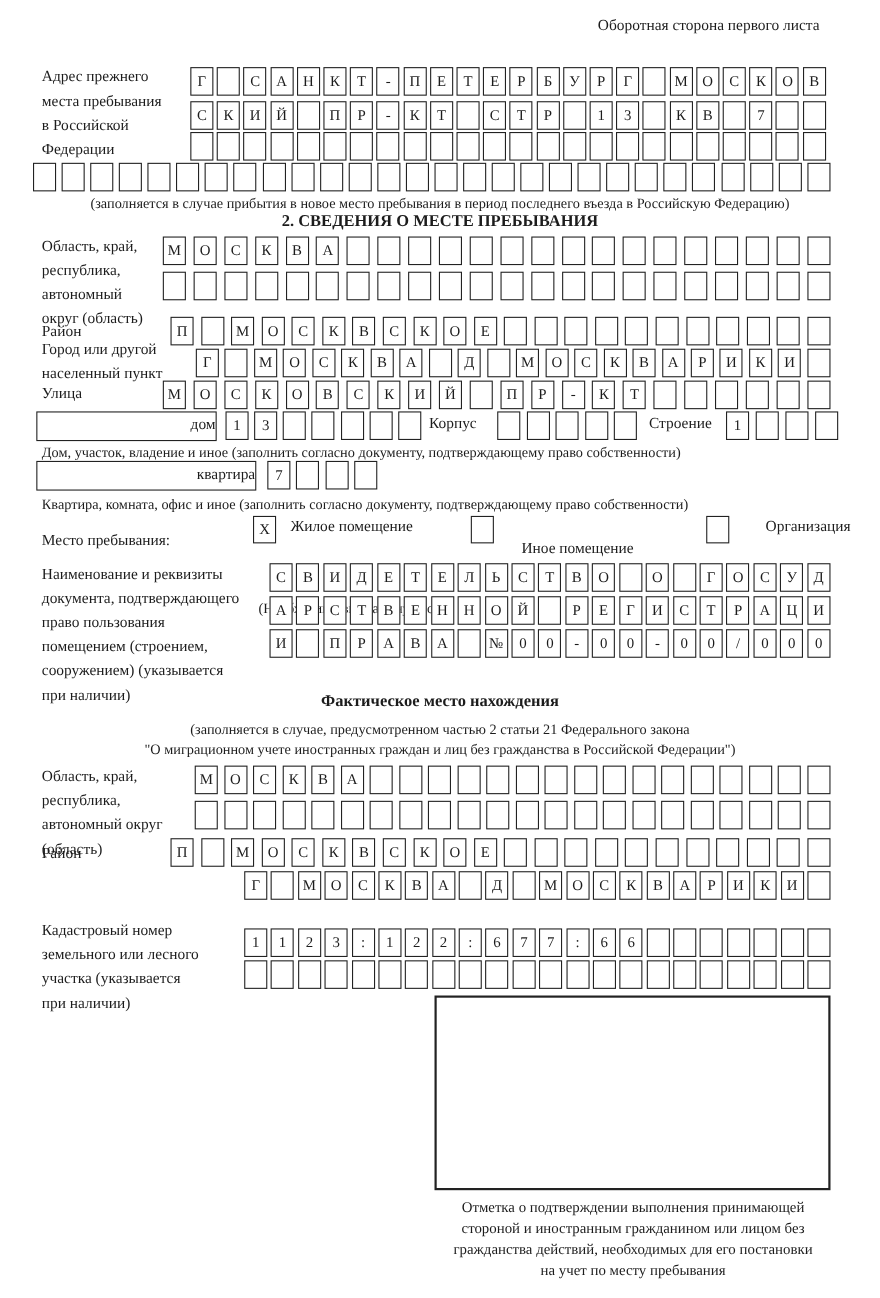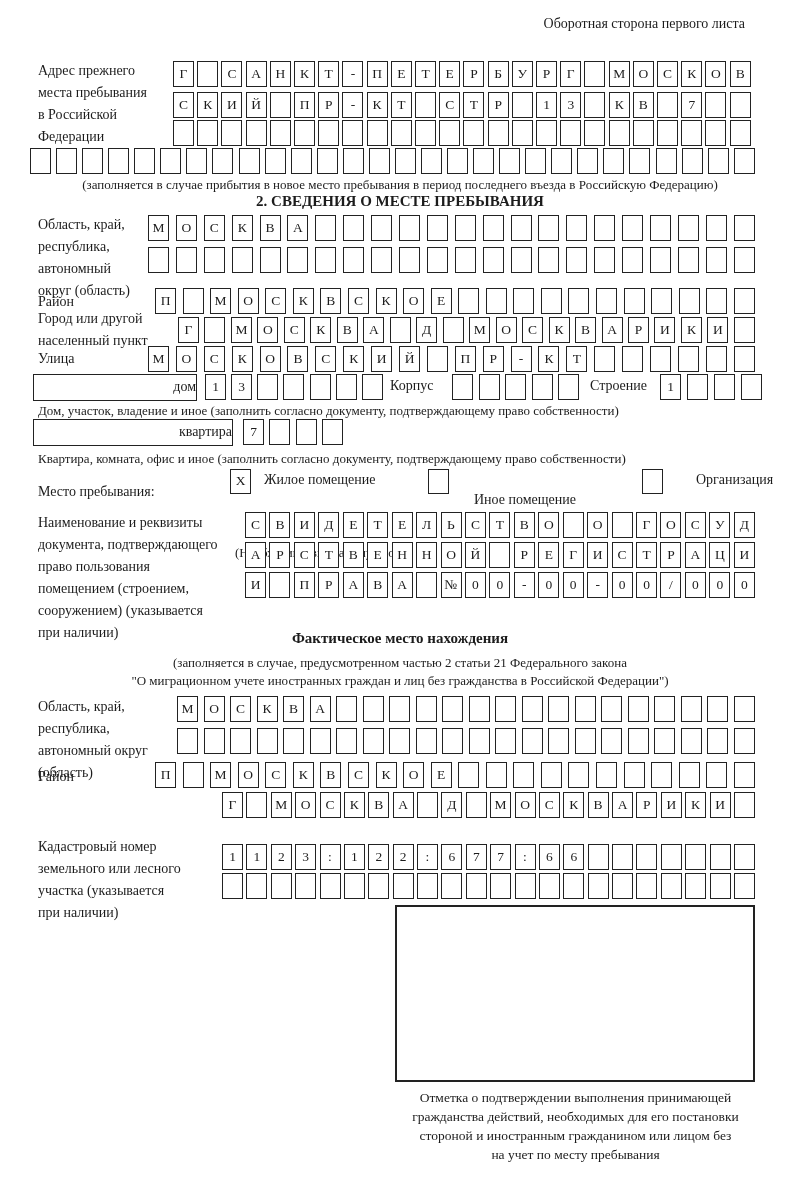--- a/index.html
+++ b/index.html
@@ -568,18 +568,18 @@
       <span class="cbox"></span>
       <span class="cbox"></span>
       <span class="cbox"></span>
       <span class="cbox"></span>
       <span class="cbox"></span>
     </div>
 
   <div class="stampbox" style="left:395px;top:905px;width:360px;height:177px;"></div>
   <div class="abs center stampnote" style="left:378px;top:1088px;width:395px;">
       <div>Отметка о подтверждении выполнения принимающей</div>
+      <div>стороной и иностранным гражданином или лицом без</div>
       <div>гражданства действий, необходимых для его постановки</div>
-      <div>стороной и иностранным гражданином или лицом без</div>
       <div>на учет по месту пребывания</div>
     </div>
 
 </div>
 
 </body></html>

